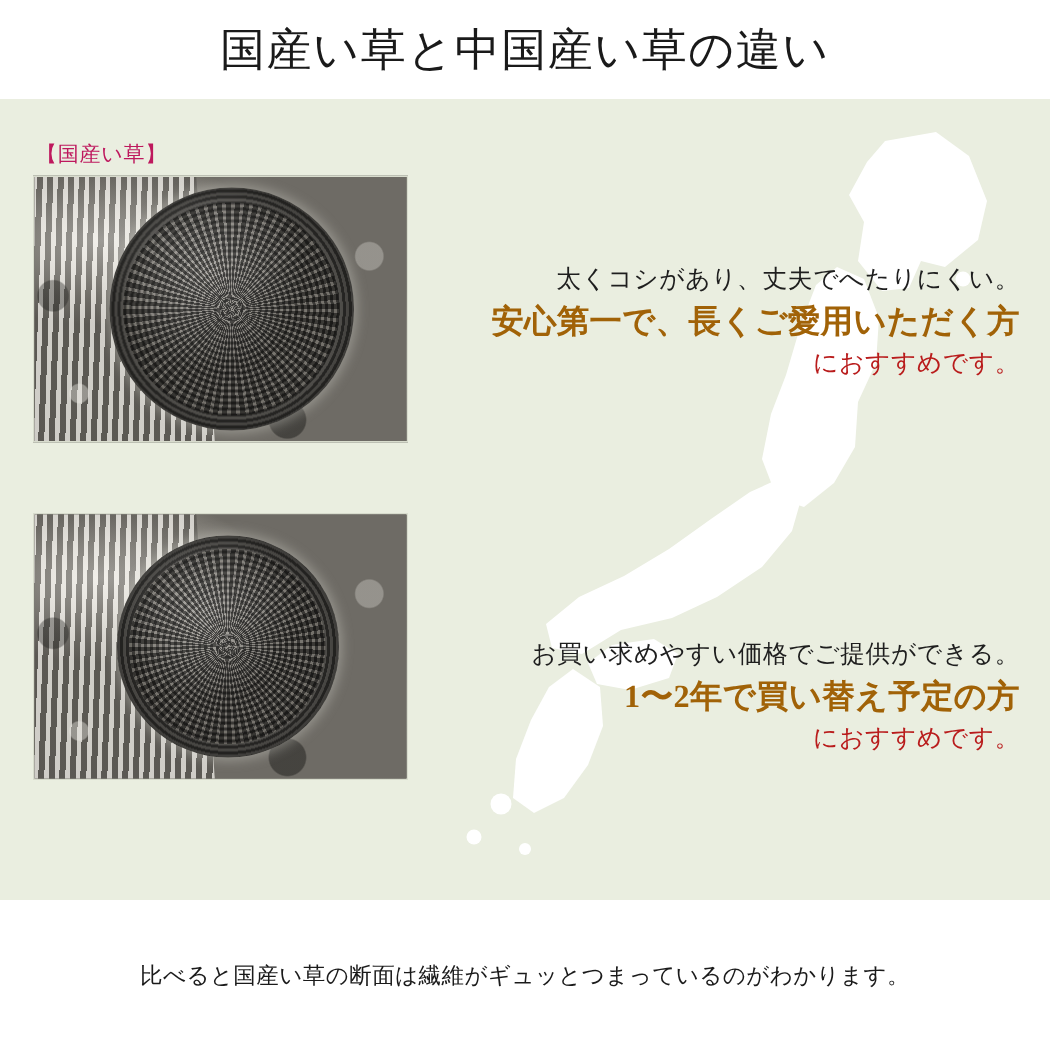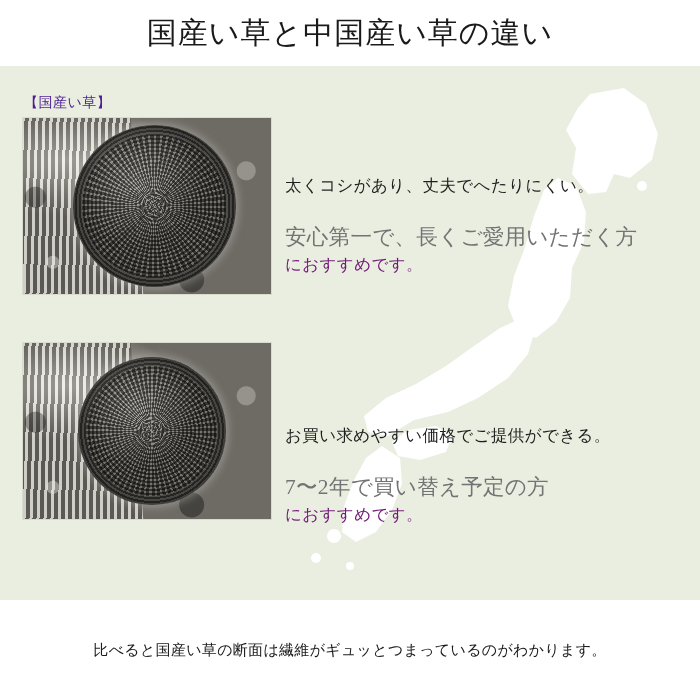--- a/index.html
+++ b/index.html
@@ -64,21 +64,21 @@
   
   .photo-block {
     position: absolute;
     left: 22px;
   }
   .photo-block.top { top: 28px; }
   .photo-block.bottom { top: 276px; }
 
   .photo-caption {
     font-size: 14px;
-    color: #4c1d95;
+    color: #be185d;
     margin: 0 0 5px 2px;
     font-family: Liberation Mono, monospace;
     letter-spacing: 0.5px;
   }
 
   .photo {
     position: relative;
     width: 248px;
     height: 176px;
     overflow: hidden;
@@ -152,45 +152,44 @@
       radial-gradient(circle at 12% 82%, rgba(240,238,232,0.4) 0 6px, rgba(0,0,0,0) 7px),
       radial-gradient(circle at 90% 30%, rgba(240,238,232,0.3) 0 9px, rgba(0,0,0,0) 10px),
       radial-gradient(circle at 68% 92%, rgba(20,20,18,0.45) 0 12px, rgba(0,0,0,0) 13px),
       radial-gradient(circle at 5% 45%, rgba(20,20,18,0.35) 0 10px, rgba(0,0,0,0) 11px);
   }
 
   
   .text-block {
     position: absolute;
     right: 20px;
-    text-align: left;
+    text-align: right;
     width: 395px;
   }
   .text-block.top { top: 108px; }
   .text-block.bottom { top: 358px; }
 
   .line-small {
     font-size: 16.5px;
     color: #1e1e1e;
     line-height: 1.5;
     letter-spacing: 0.4px;
     white-space: nowrap;
   }
   .line-highlight {
     font-size: 21.5px;
-    color: #737373;
-    font-weight: normal;
+    color: #a16207;
+    font-weight: bold;
     line-height: 1.45;
     letter-spacing: 0.3px;
     white-space: nowrap;
-    margin-top: 23px;
   }
   .line-tail {
     font-size: 16.5px;
-    color: #701a75;
+    color: #b91c1c;
     line-height: 1.5;
     letter-spacing: 0.4px;
     white-space: nowrap;
   }
 
   
   .footer {
     position: absolute;
     left: 0;
     top: 600px;
@@ -261,21 +260,21 @@
       <div class="photo bottom-photo">
         <div class="bg"></div>
         <div class="stripes"></div>
         <div class="grain"></div>
         <div class="core"></div>
       </div>
     </div>
 
     <div class="text-block bottom">
       <div class="line-small">お買い求めやすい価格でご提供ができる。</div>
-      <div class="line-highlight">7〜2年で買い替え予定の方</div>
+      <div class="line-highlight">1〜2年で買い替え予定の方</div>
       <div class="line-tail">におすすめです。</div>
     </div>
 
   </div>
 
   <div class="footer">
     <div class="footer-line">比べると国産い草の断面は繊維がギュッとつまっているのがわかります。</div>
   </div>
 
 </div>

